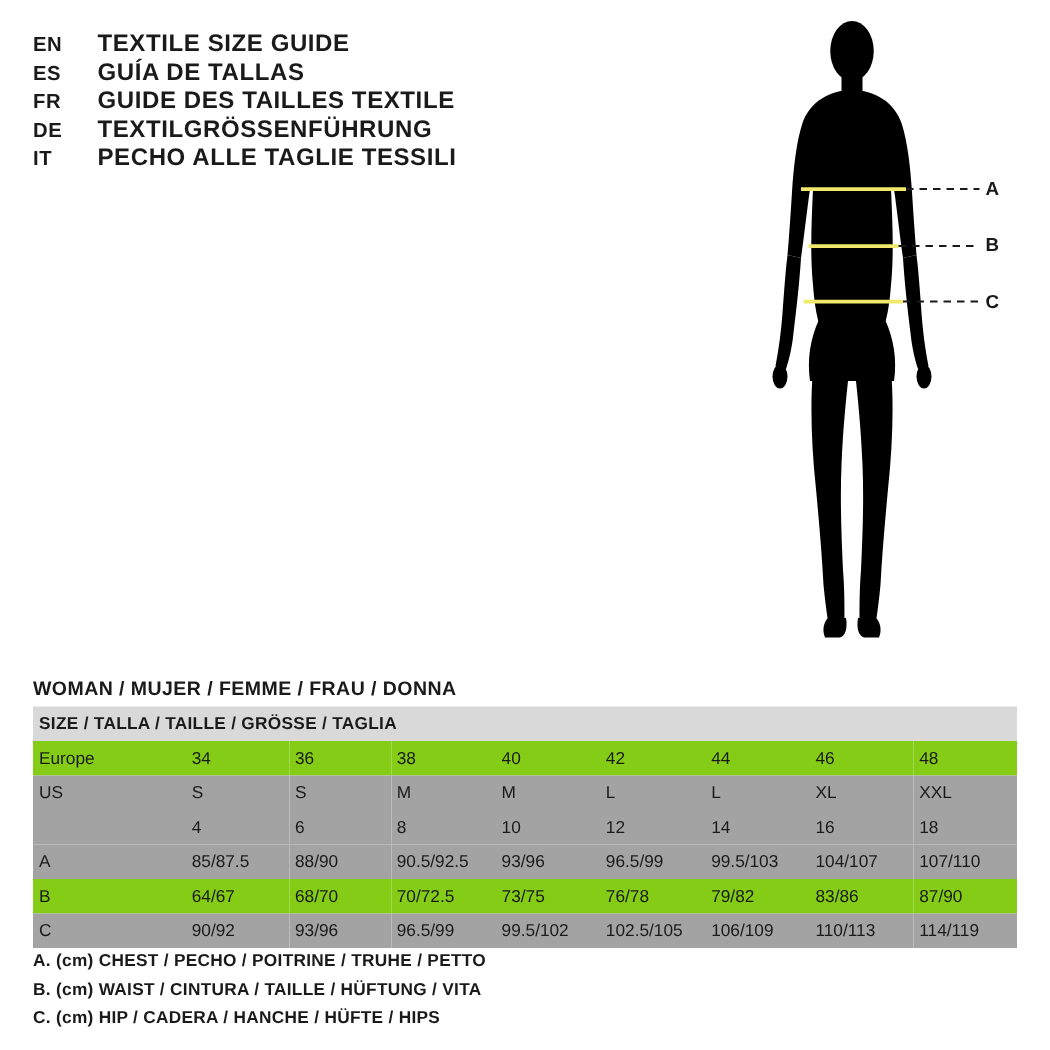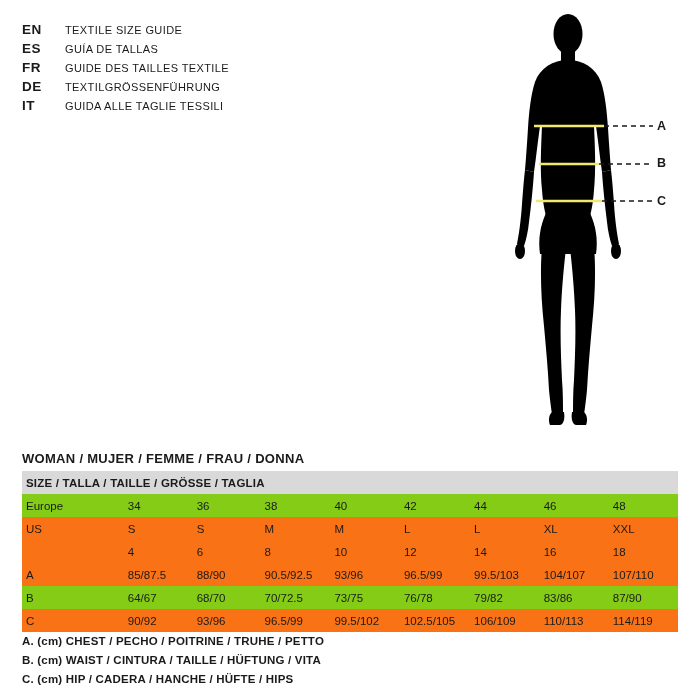--- a/index.html
+++ b/index.html
@@ -35,22 +35,22 @@
   }
   .title-lang {
     width: 43px;
     flex: 0 0 43px;
     font-size: 13.5px;
     font-weight: bold;
     letter-spacing: 0.4px;
     color: #1a1a1a;
   }
   .title-text {
-    font-size: 11px;
-    font-weight: normal;
+    font-size: 16px;
+    font-weight: bold;
     letter-spacing: 0.4px;
     color: #1a1a1a;
     white-space: nowrap;
   }
 
   
   .figure {
     position: absolute;
     left: 490px;
     top: 8px;
@@ -94,21 +94,21 @@
     height: 17px;
     vertical-align: middle;
     white-space: nowrap;
   }
   tr.row-head td {
     background: #d9d9d9;
     font-weight: bold;
     letter-spacing: 0.2px;
   }
   tr.row-shaded td {
-    background: #f97316;
+    background: #a3a3a3;
   }
   tr.row-plain td {
     background: #84cc16;
   }
   td.c-label { width: 105px; }
   td.c-val   { width: 68px; }
 
   
   .legend {
     position: absolute;
@@ -142,21 +142,21 @@
     <div class="title-row">
       <span class="title-lang">FR</span>
       <span class="title-text">GUIDE DES TAILLES TEXTILE</span>
     </div>
     <div class="title-row">
       <span class="title-lang">DE</span>
       <span class="title-text">TEXTILGRÖSSENFÜHRUNG</span>
     </div>
     <div class="title-row">
       <span class="title-lang">IT</span>
-      <span class="title-text">GUIDA ALLE TAGLIE TESSILI</span>
+      <span class="title-text">PECHO ALLE TAGLIE TESSILI</span>
     </div>
   </div>
 
   <div class="figure">
     <svg width="200" height="425" viewBox="0 0 200 425">
 
       <g fill="#000000">
 
         <ellipse cx="78" cy="26" rx="14.5" ry="20"></ellipse>
 

